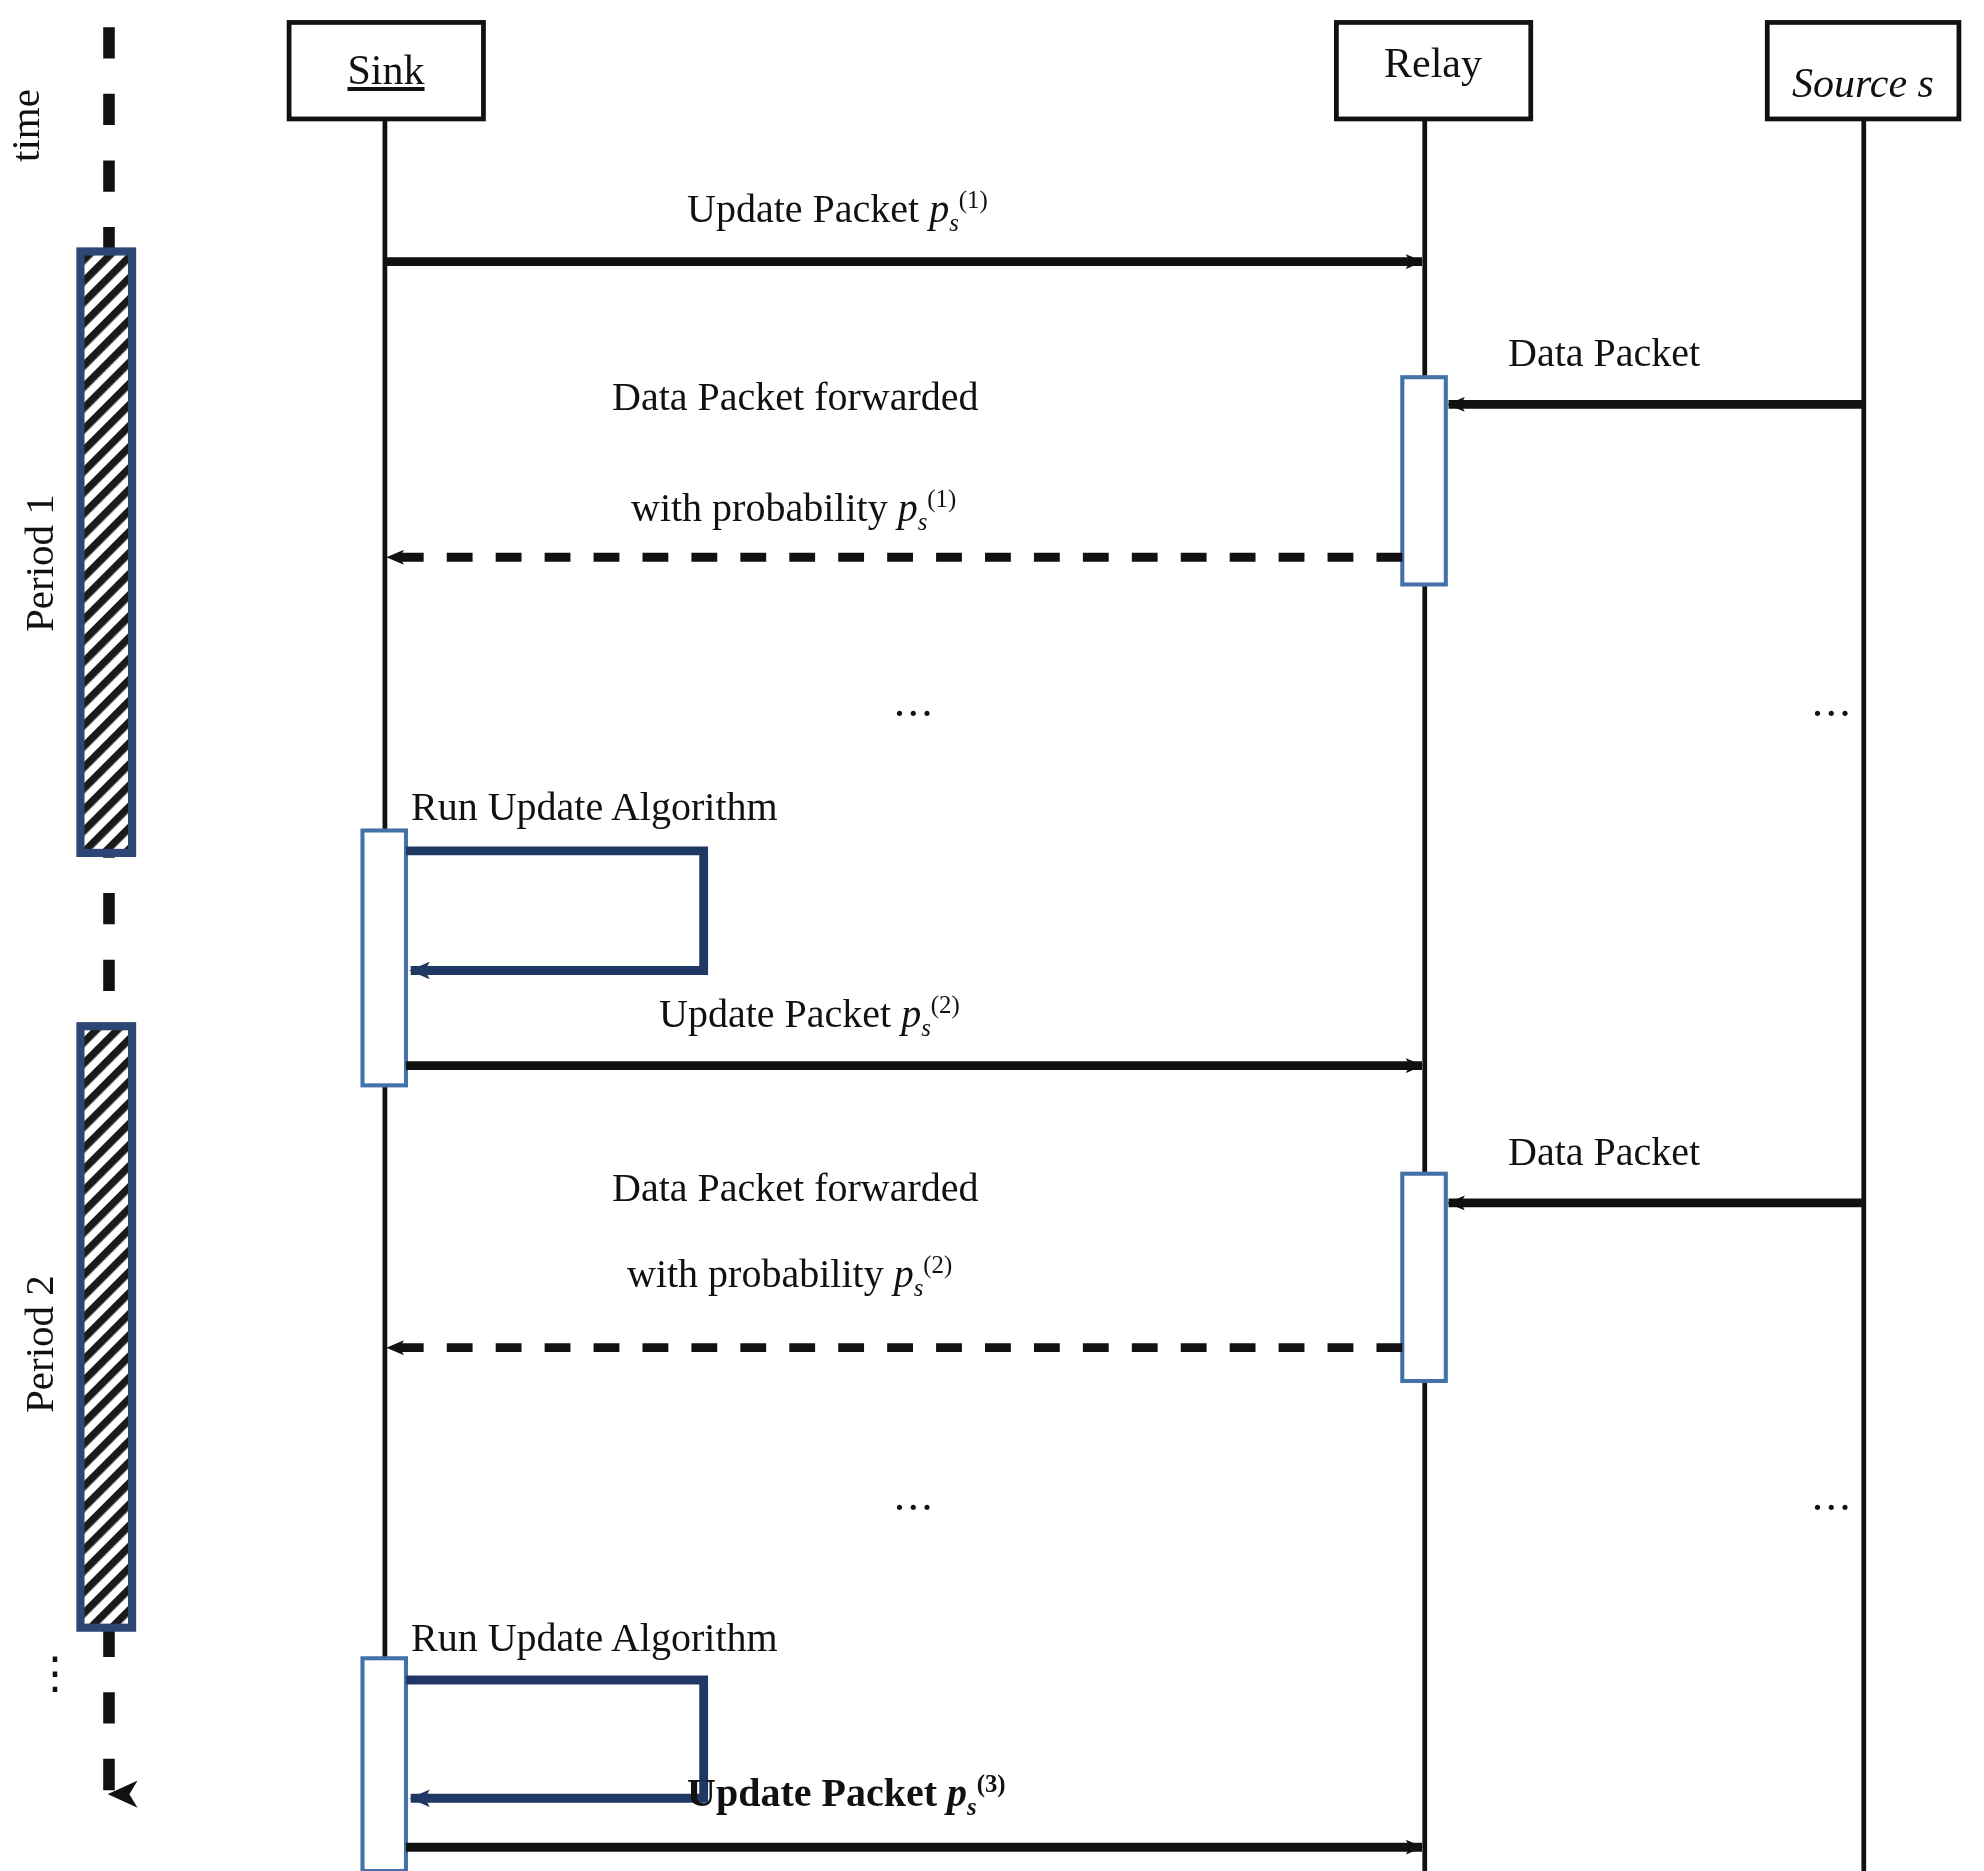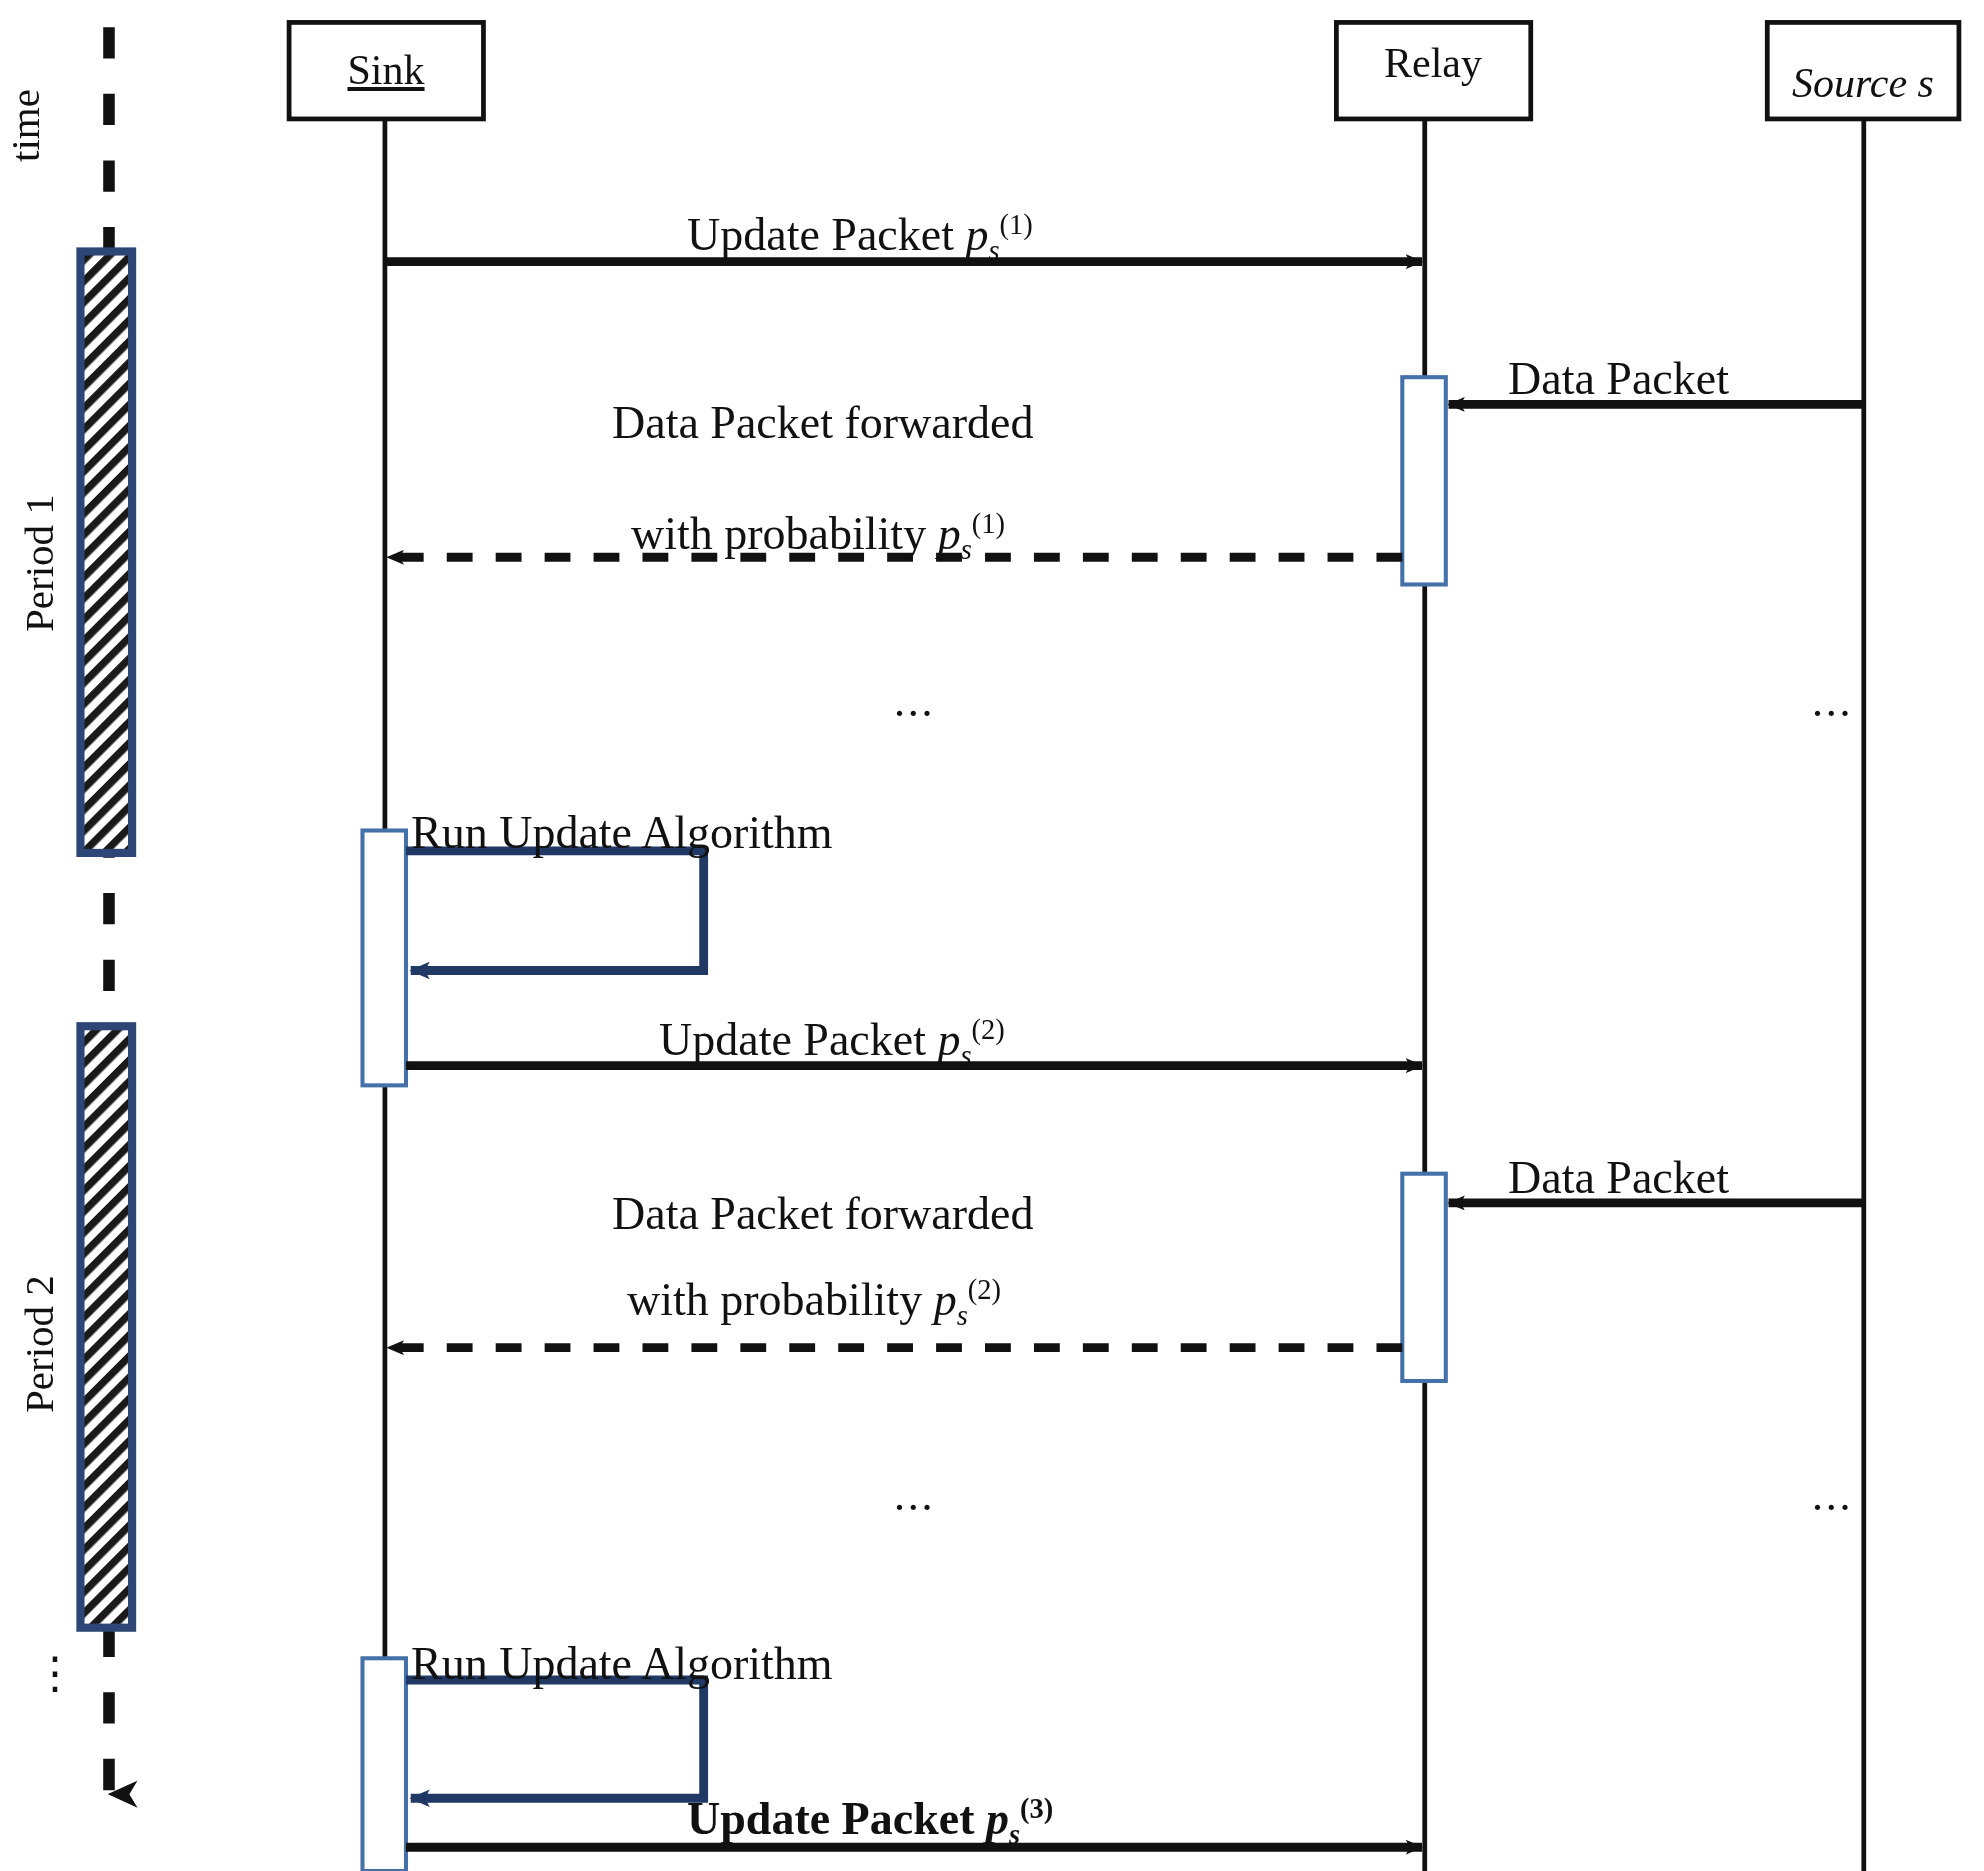--- a/index.html
+++ b/index.html
@@ -26,22 +26,21 @@
     font-family: "Liberation Serif", "DejaVu Serif", serif;
     color: #111111;
     white-space: nowrap;
     line-height: 1.0;
   }
   .head-label {
     font-size: 42px;
     text-align: center;
   }
   .msg-label {
-    font-size: 46px;
-    margin-top: 23px;
+    font-size: 40px;
   }
   .msg-label .ital { font-style: italic; }
   .msg-label sup {
     font-size: 0.62em;
     vertical-align: super;
     line-height: 0;
   }
   .msg-label sub {
     font-size: 0.62em;
     vertical-align: sub;

